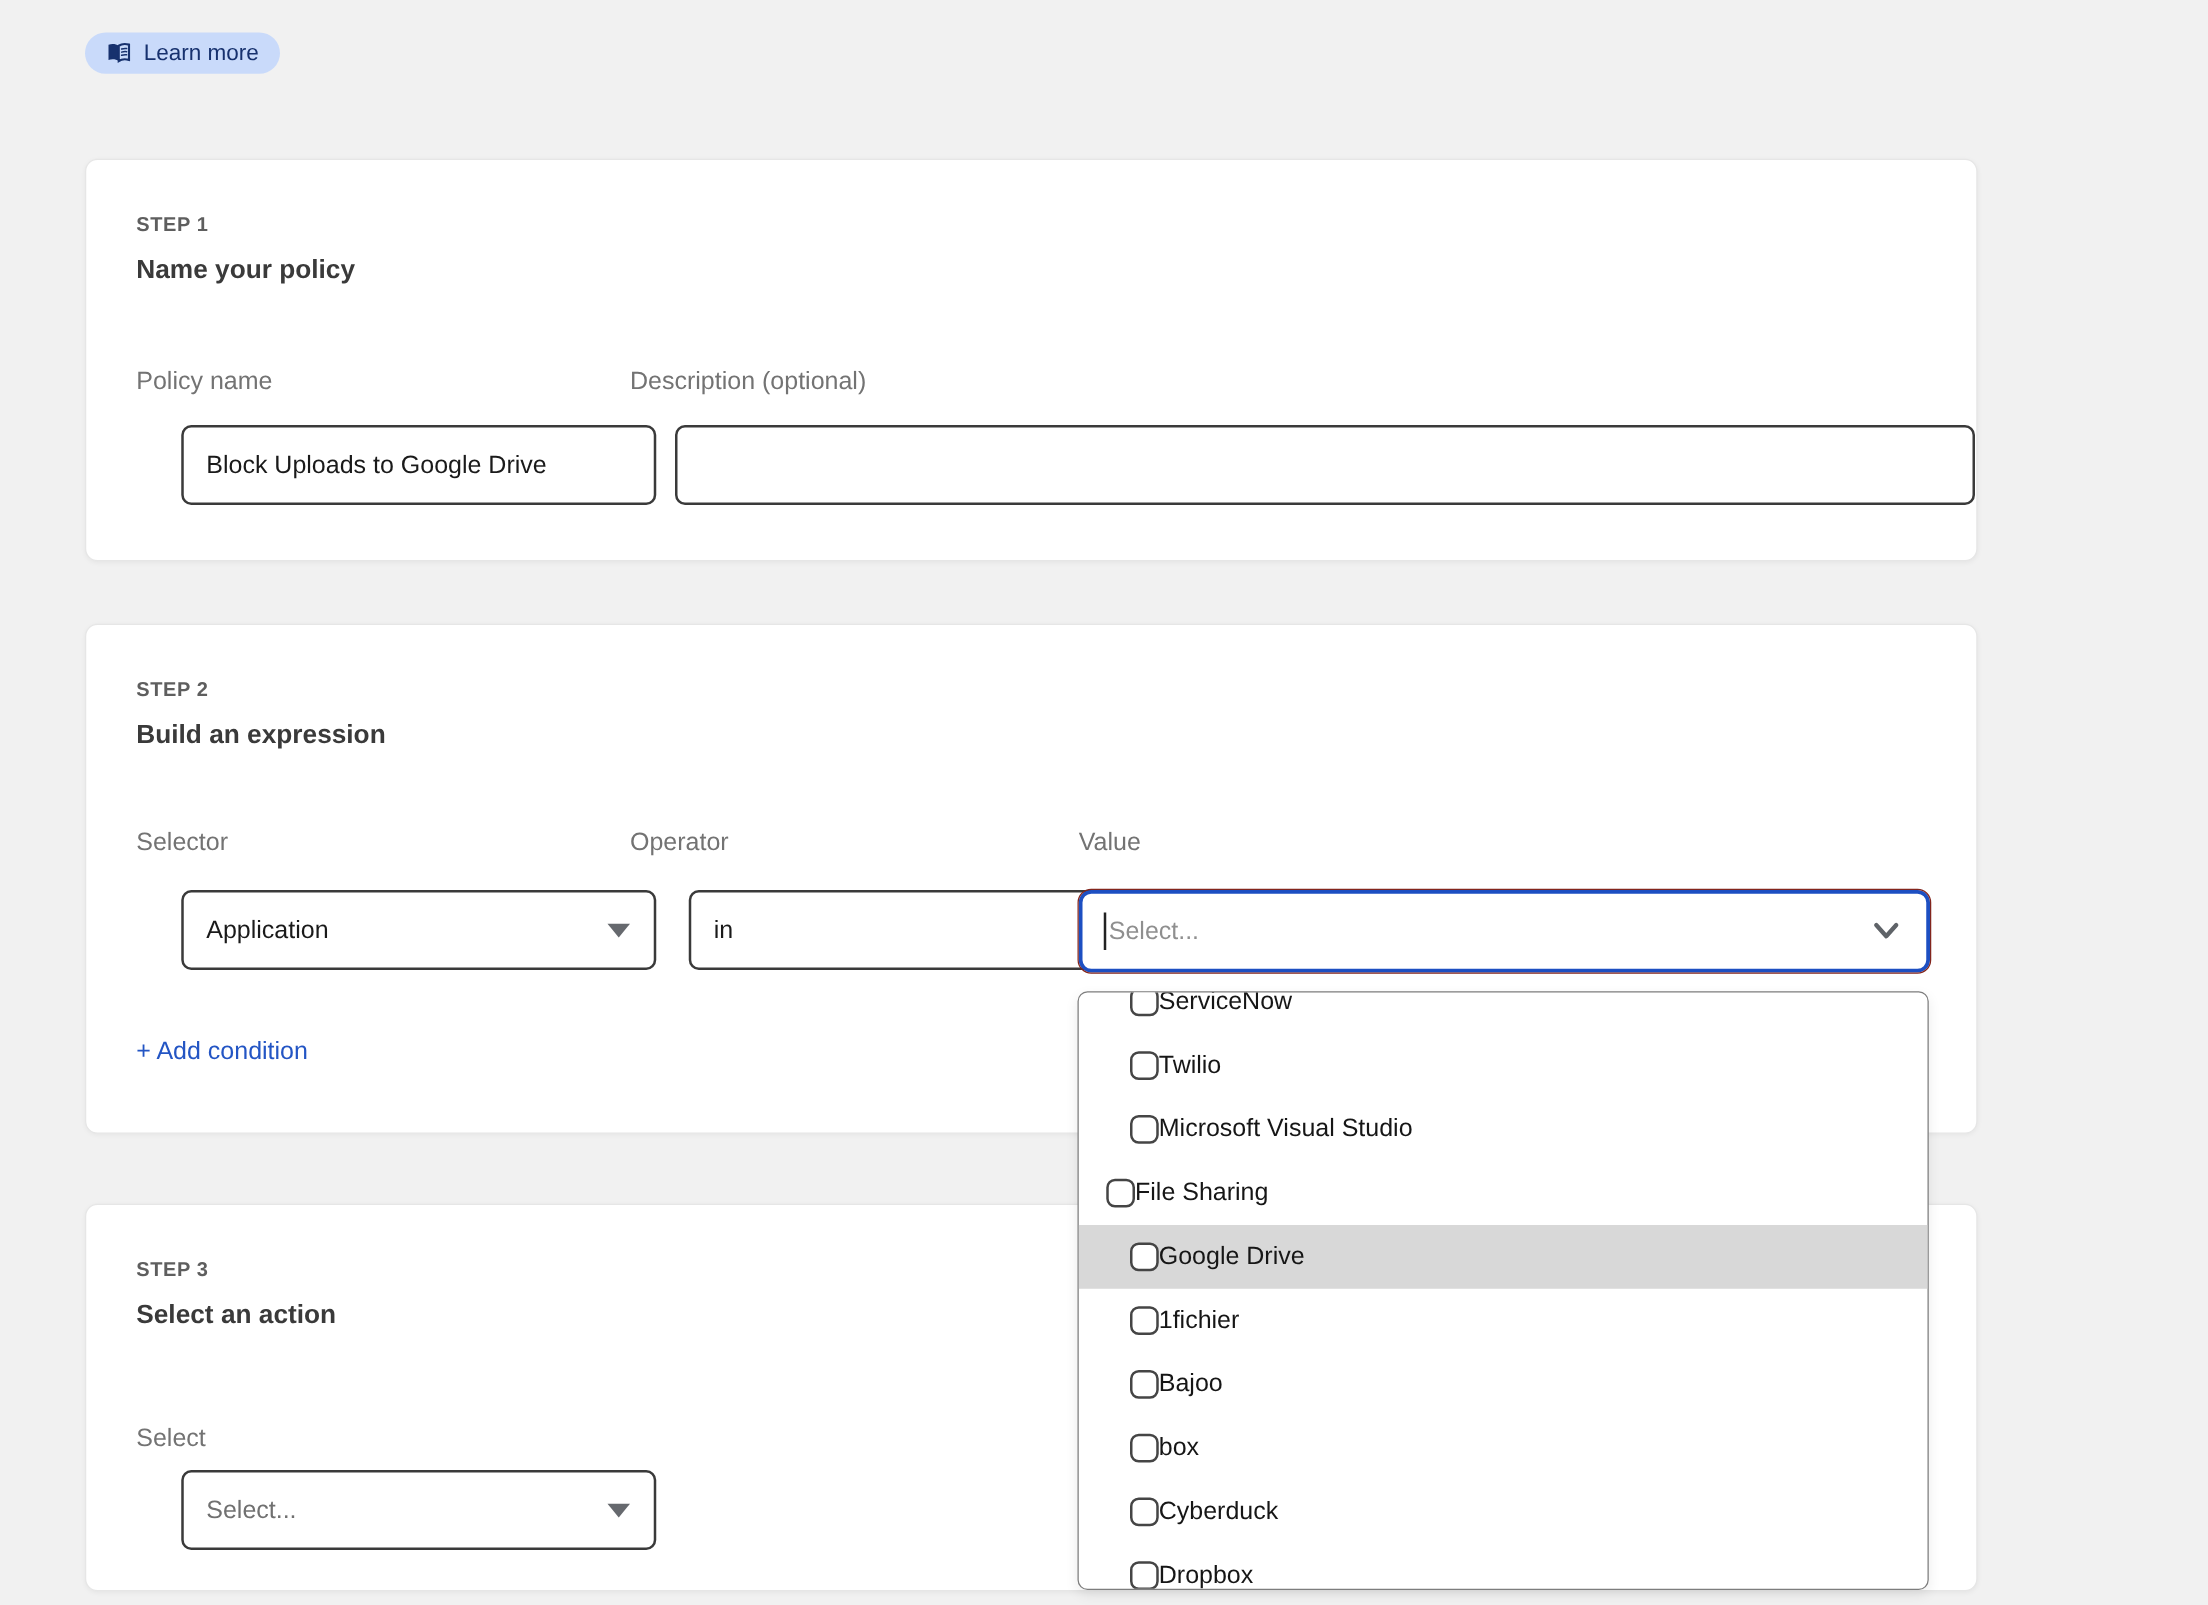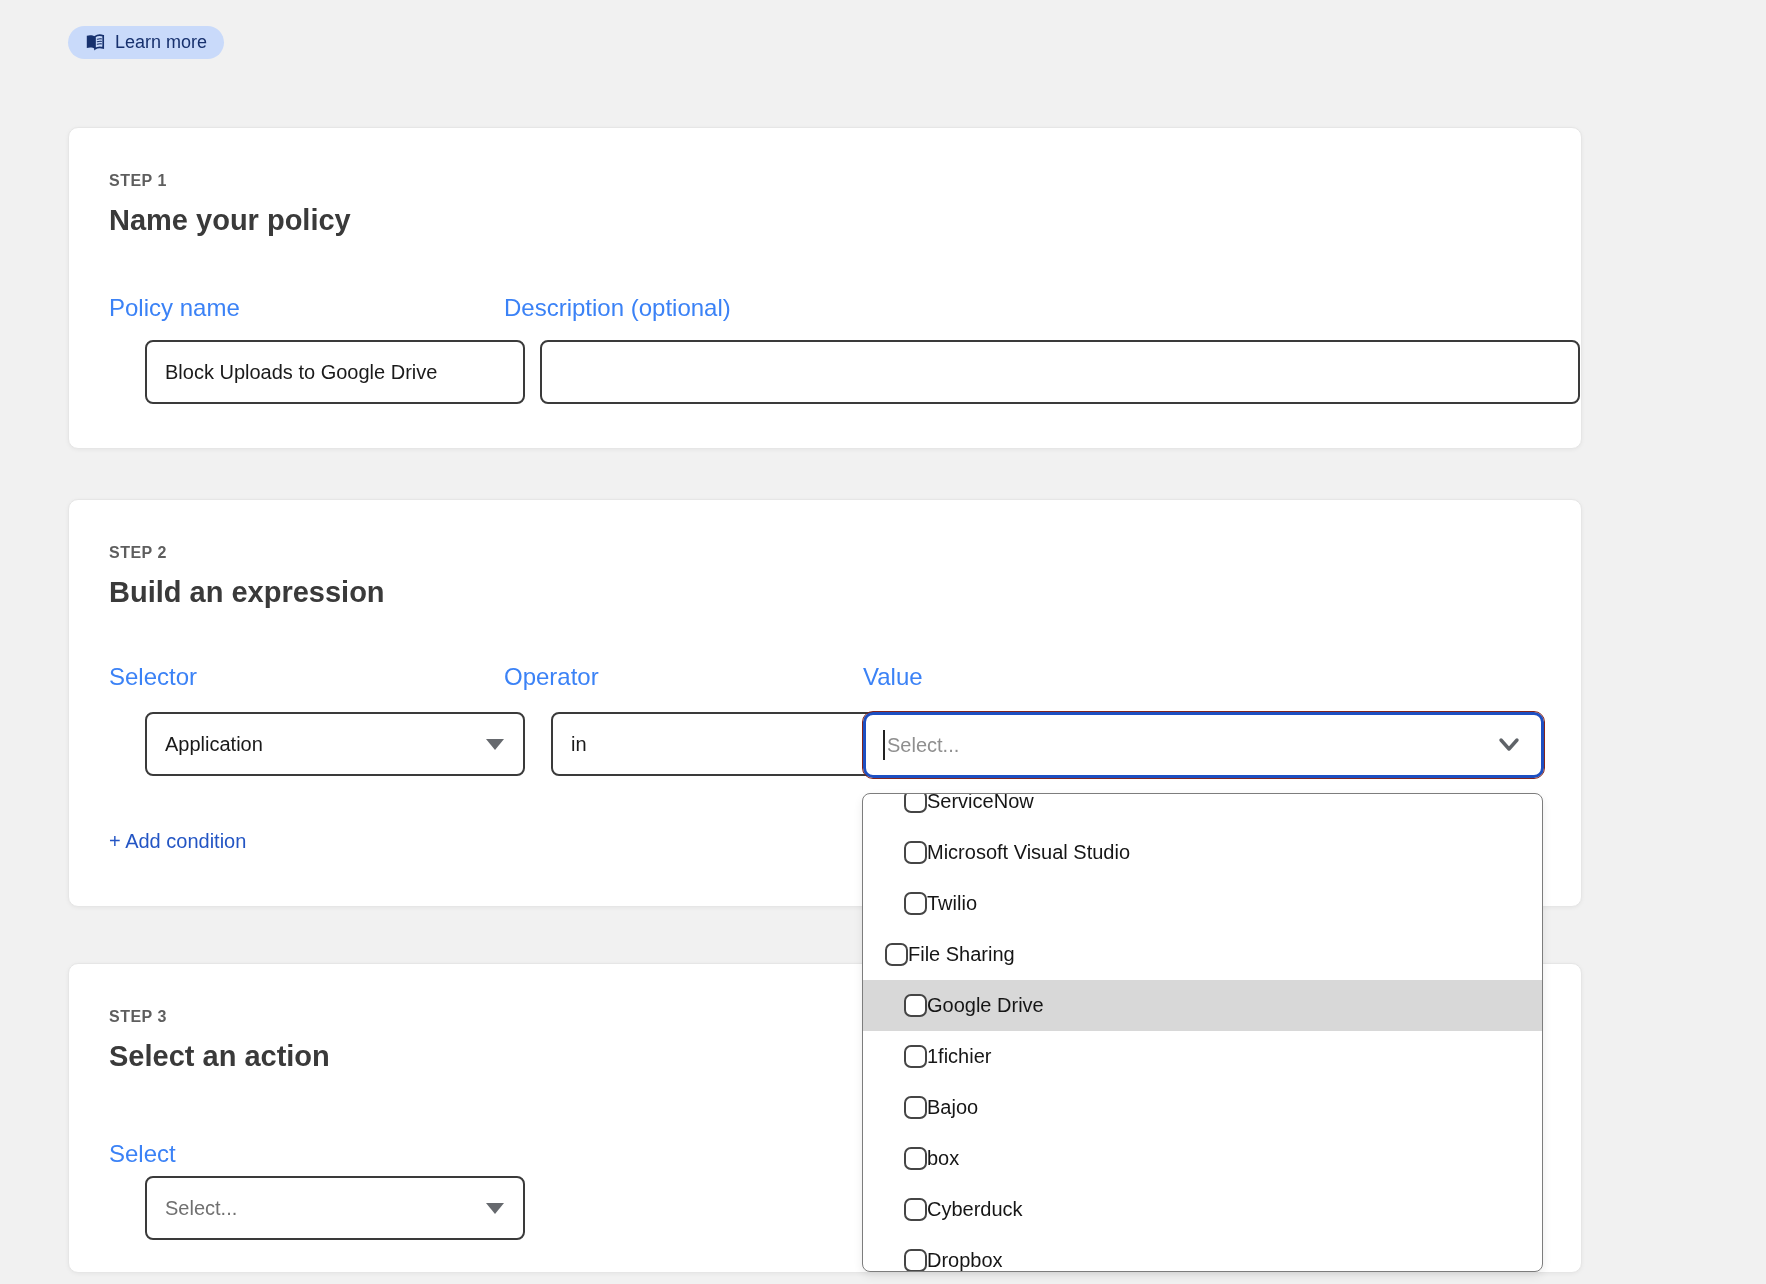--- a/index.html
+++ b/index.html
@@ -25,24 +25,24 @@
   }
   .card1{top:127px;height:322px;}
   .card2{top:499px;height:408px;}
   .card3{top:963px;height:310px;}
   .step-label{
     position:absolute;left:40px;top:44px;
     font-size:16px;font-weight:700;color:#5e5e5e;letter-spacing:.5px;
   }
   .card-title{
     position:absolute;left:40px;top:76px;
-    font-size:29px;font-weight:700;color:#3a3a3a;
+    font-size:21px;font-weight:700;color:#3a3a3a;
   }
   .field-label{
-    position:absolute;top:166px;font-size:24px;color:#3b82f6;
+    position:absolute;top:166px;font-size:20px;color:#737373;
   }
   
   .textbox,.selectbox{
     position:absolute;top:212px;height:64px;box-sizing:border-box;
     background:#fff;border:2px solid #3a3a3a;border-radius:8px;
     display:flex;align-items:center;padding:0 18px;
     font-size:20px;color:#1a1a1a;cursor:text;margin-left:36px;
   }
   .selectbox{cursor:pointer;padding-right:44px;}
   .triangle{
@@ -153,26 +153,26 @@
 <div class="dd-panel">
   <div class="dd-list">
 
       <div class="dd-row type-item">
         <span class="dd-checkbox"></span>
         <span class="dd-label">ServiceNow</span>
       </div>
 
       <div class="dd-row type-item">
         <span class="dd-checkbox"></span>
+        <span class="dd-label">Twilio</span>
+      </div>
+
+      <div class="dd-row type-item">
+        <span class="dd-checkbox"></span>
         <span class="dd-label">Microsoft Visual Studio</span>
-      </div>
-
-      <div class="dd-row type-item">
-        <span class="dd-checkbox"></span>
-        <span class="dd-label">Twilio</span>
       </div>
 
       <div class="dd-row type-category">
         <span class="dd-checkbox"></span>
         <span class="dd-label">File Sharing</span>
       </div>
 
       <div class="dd-row type-item highlighted">
         <span class="dd-checkbox"></span>
         <span class="dd-label">Google Drive</span>

